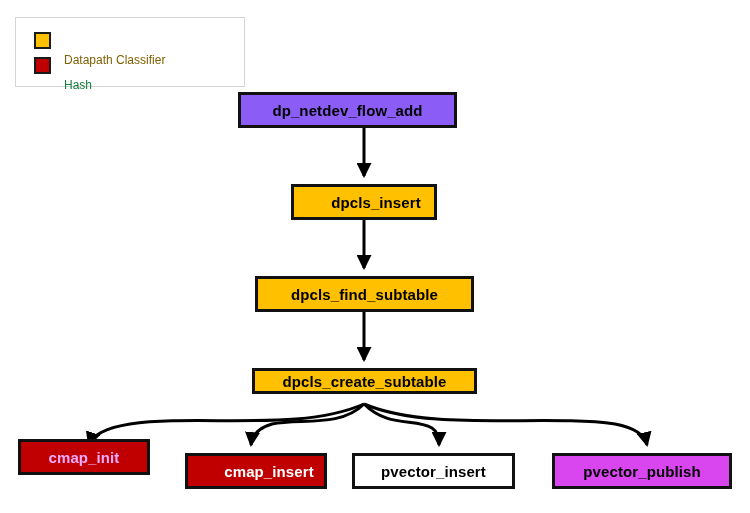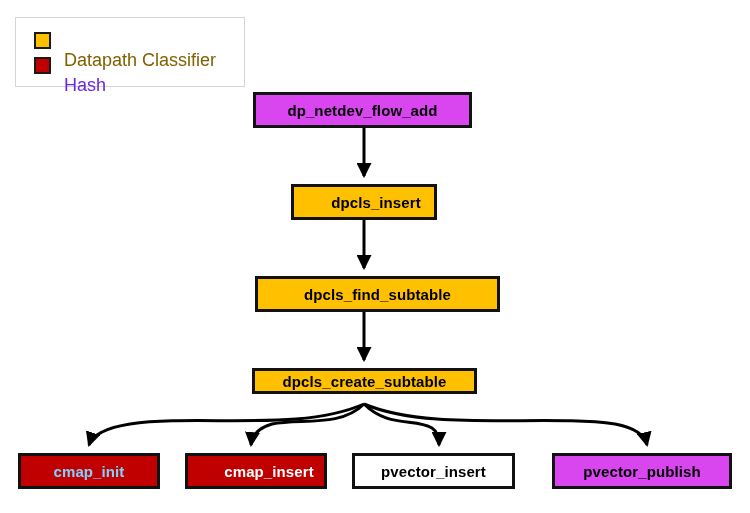--- a/index.html
+++ b/index.html
@@ -40,21 +40,21 @@
   }
   .legend-swatch {
     width: 17px;
     height: 17px;
     border: 2px solid #1a1a1a;
     box-sizing: border-box;
     flex: none;
   }
   .legend-label {
     margin-left: 13px;
-    font-size: 18px;
+    font-size: 12px;
     line-height: 17px;
     white-space: nowrap;
     margin-top: 40px;
   }
   
   .node {
     position: absolute;
     box-sizing: border-box;
     border: 3px solid #111111;
     background: #ffffff;
@@ -103,37 +103,37 @@
   </g>
 </svg>
 
 <div class="legend" style="border-color: rgb(212, 212, 212);">
   <div class="legend-row">
     <span class="legend-swatch" style="background: rgb(255, 192, 0); border-color: rgb(26, 26, 26);"></span>
     <span class="legend-label" style="color: rgb(128, 96, 0);">Datapath Classifier</span>
   </div>
   <div class="legend-row">
     <span class="legend-swatch" style="background: rgb(192, 0, 0); border-color: rgb(26, 26, 26);"></span>
-    <span class="legend-label" style="color: #6d28d9;">Hash</span>
+    <span class="legend-label" style="color: #15803d;">Hash</span>
   </div>
 </div>
 
-<div class="node" style="left: 253px; top: 92px; width: 219px; height: 36px; background: #d946ef; color: rgb(0, 0, 0);">
+<div class="node" style="left: 238px; top: 92px; width: 219px; height: 36px; background: #8b5cf6; color: rgb(0, 0, 0);">
   <span>dp_netdev_flow_add</span>
 </div>
 <div class="node gold" style="left: 291px; top: 184px; width: 146px; height: 36px; background: rgb(255, 192, 0); color: rgb(0, 0, 0); padding-left: 24px;">
   <span>dpcls_insert</span>
 </div>
-<div class="node gold" style="left: 255px; top: 276px; width: 245px; height: 36px; background: rgb(255, 192, 0); color: rgb(0, 0, 0);">
+<div class="node gold" style="left: 255px; top: 276px; width: 219px; height: 36px; background: rgb(255, 192, 0); color: rgb(0, 0, 0);">
   <span>dpcls_find_subtable</span>
 </div>
 <div class="node gold" style="left: 252px; top: 368px; width: 225px; height: 26px; background: rgb(255, 192, 0); color: rgb(0, 0, 0);">
   <span>dpcls_create_subtable</span>
 </div>
-<div class="node red" style="left: 18px; top: 453px; width: 142px; height: 36px; background: rgb(192, 0, 0); color: #7dd3fc;">
+<div class="node red" style="left: 18px; top: 439px; width: 132px; height: 36px; background: rgb(192, 0, 0); color: #f0abfc;">
   <span>cmap_init</span>
 </div>
 <div class="node red" style="left: 185px; top: 453px; width: 142px; height: 36px; background: rgb(192, 0, 0); color: rgb(255, 255, 255); padding-left: 26px;">
   <span>cmap_insert</span>
 </div>
 <div class="node" style="left: 352px; top: 453px; width: 163px; height: 36px; background: rgb(255, 255, 255); color: rgb(0, 0, 0);">
   <span>pvector_insert</span>
 </div>
 <div class="node" style="left: 552px; top: 453px; width: 180px; height: 36px; background: #d946ef; color: rgb(0, 0, 0);">
   <span>pvector_publish</span>

